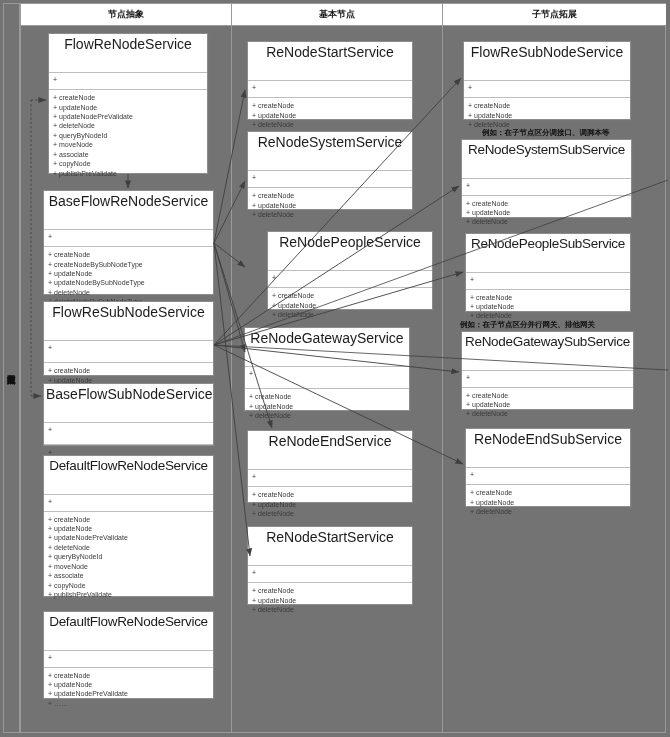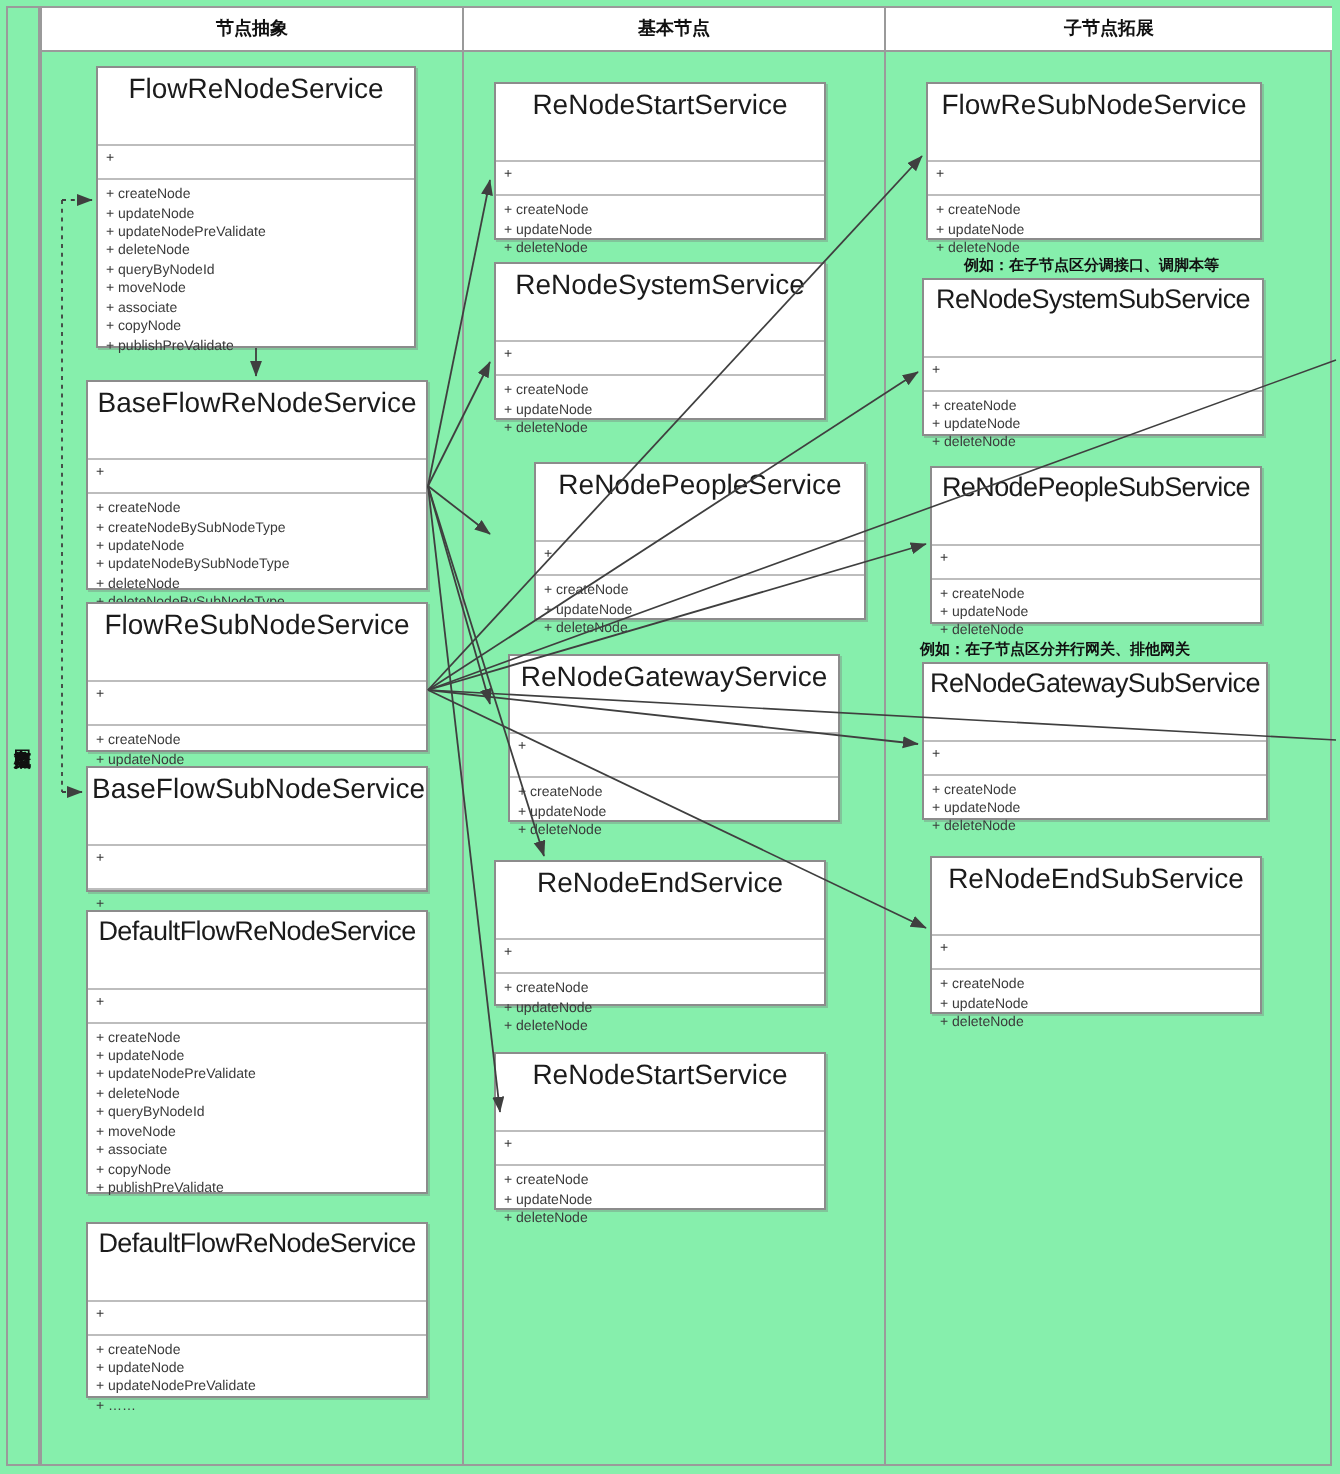--- a/index.html
+++ b/index.html
@@ -8,21 +8,21 @@
     background: #ffffff;
   }
   body {
     font-family: "Liberation Sans", "DejaVu Sans", sans-serif;
     color: #1a1a1a;
   }
   #canvas {
     position: relative;
     width: 670px;
     height: 737px;
-    background: #86efac;
+    background: #737373;
     overflow: hidden;
   }
 
   
   .outer-frame {
     position: absolute;
     left: 3px;
     top: 3px;
     width: 663px;
     height: 730px;
@@ -275,21 +275,21 @@
     <div class="uml-attrs">
       <div>+</div>
     </div>
     <div class="uml-ops">
       <div>+ createNode</div>
       <div>+ updateNode</div>
       <div>+ deleteNode</div>
     </div>
   </div>
 
-  <div class="uml" style="left:254px; top:327px; width:166px; height:84px;">
+  <div class="uml" style="left:244px; top:327px; width:166px; height:84px;">
     <div class="uml-title">ReNodeGatewayService</div>
     <div class="uml-attrs tall">
       <div>+</div>
     </div>
     <div class="uml-ops">
       <div>+ createNode</div>
       <div>+ updateNode</div>
       <div>+ deleteNode</div>
     </div>
   </div>

